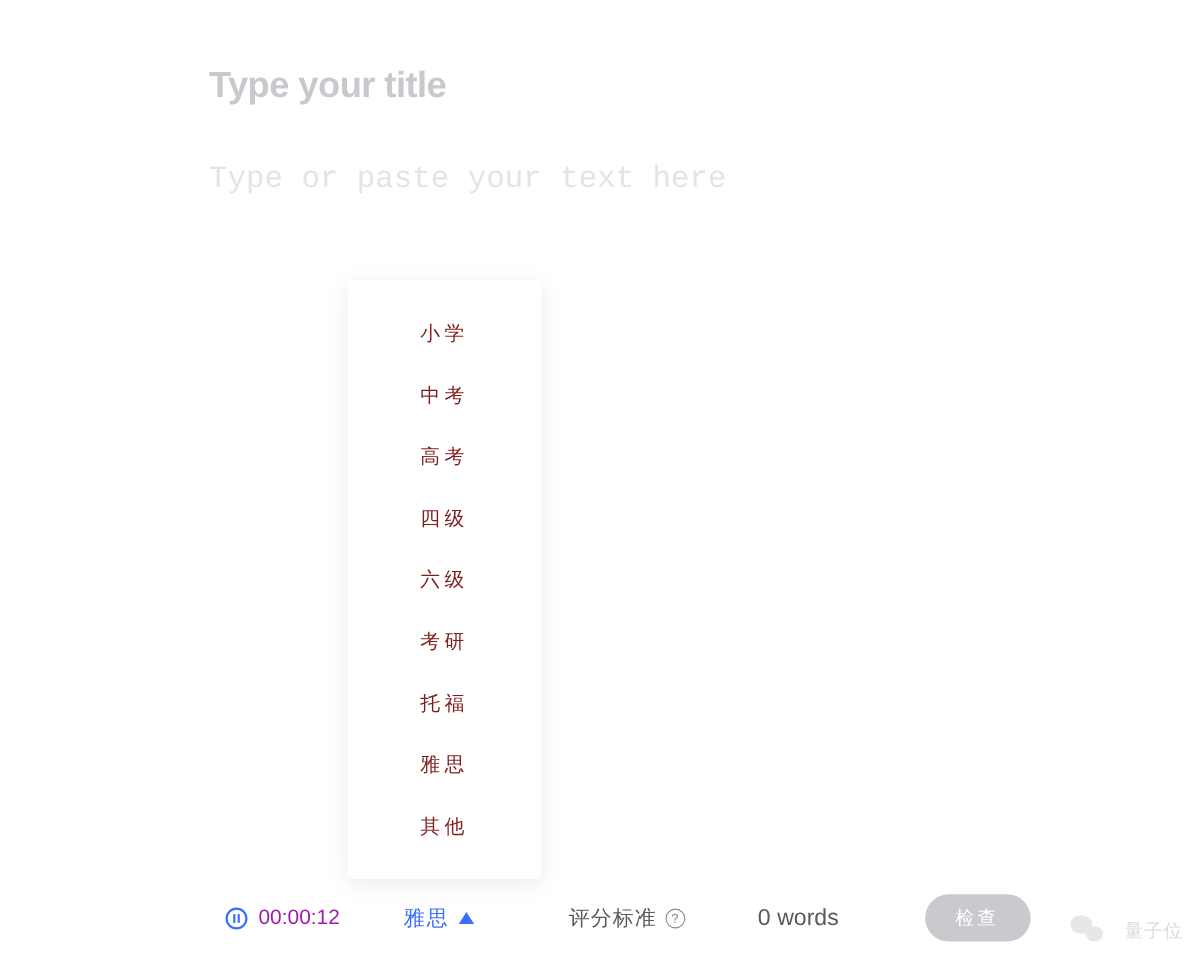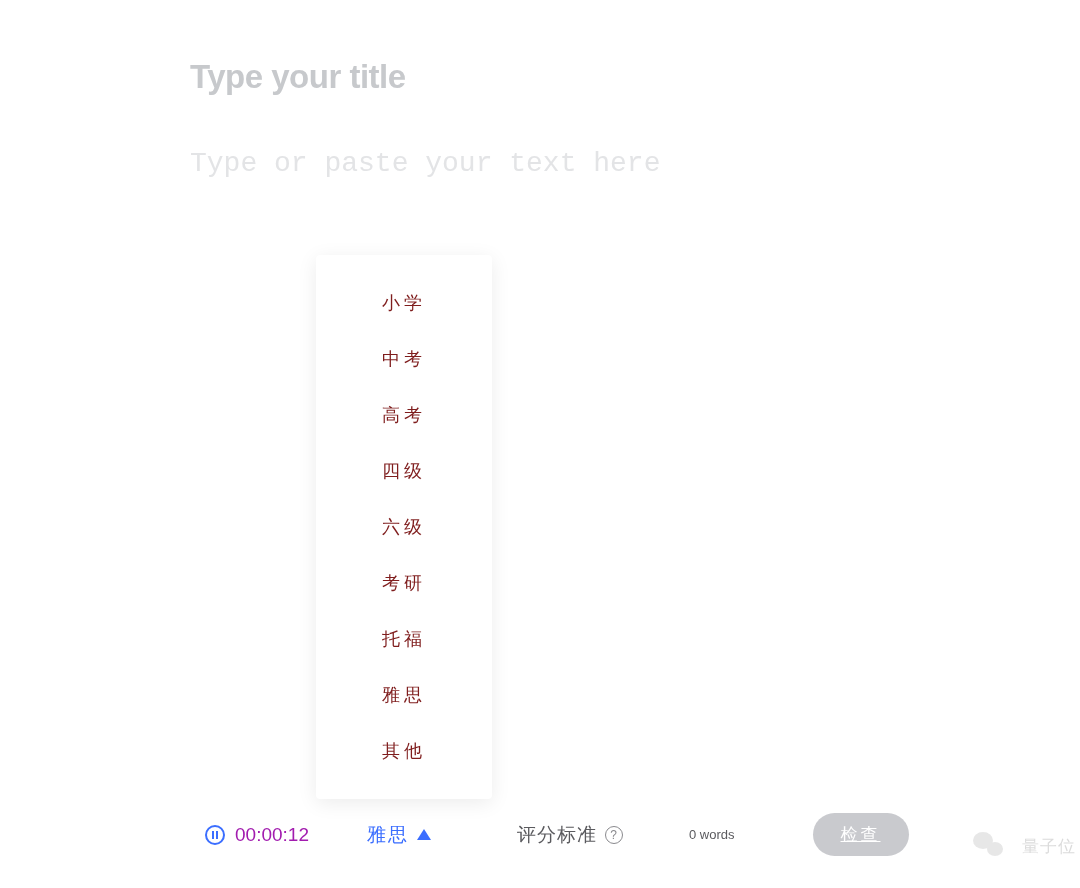--- a/index.html
+++ b/index.html
@@ -133,34 +133,33 @@
       height: 18px;
       border: 1.5px solid #8a8a8e;
       border-radius: 50%;
       display: flex;
       align-items: center;
       justify-content: center;
       font-size: 12px;
       color: #8a8a8e;
     }
     .word-count {
-      font-size: 13px;
+      font-size: 21px;
       color: #5a5a5e;
       margin-right: 78px;
     }
     .check-button {
       background: #c9cace;
       color: #ffffff;
       border: none;
       border-radius: 999px;
       padding: 10px 28px;
       font-size: 17px;
       cursor: pointer;
       letter-spacing: 3px;
-      text-decoration: underline;
     }
     .watermark {
       position: absolute;
       right: 4px;
       bottom: 30px;
       display: flex;
       align-items: flex-end;
       gap: 19px;
       opacity: 0.35;
     }

